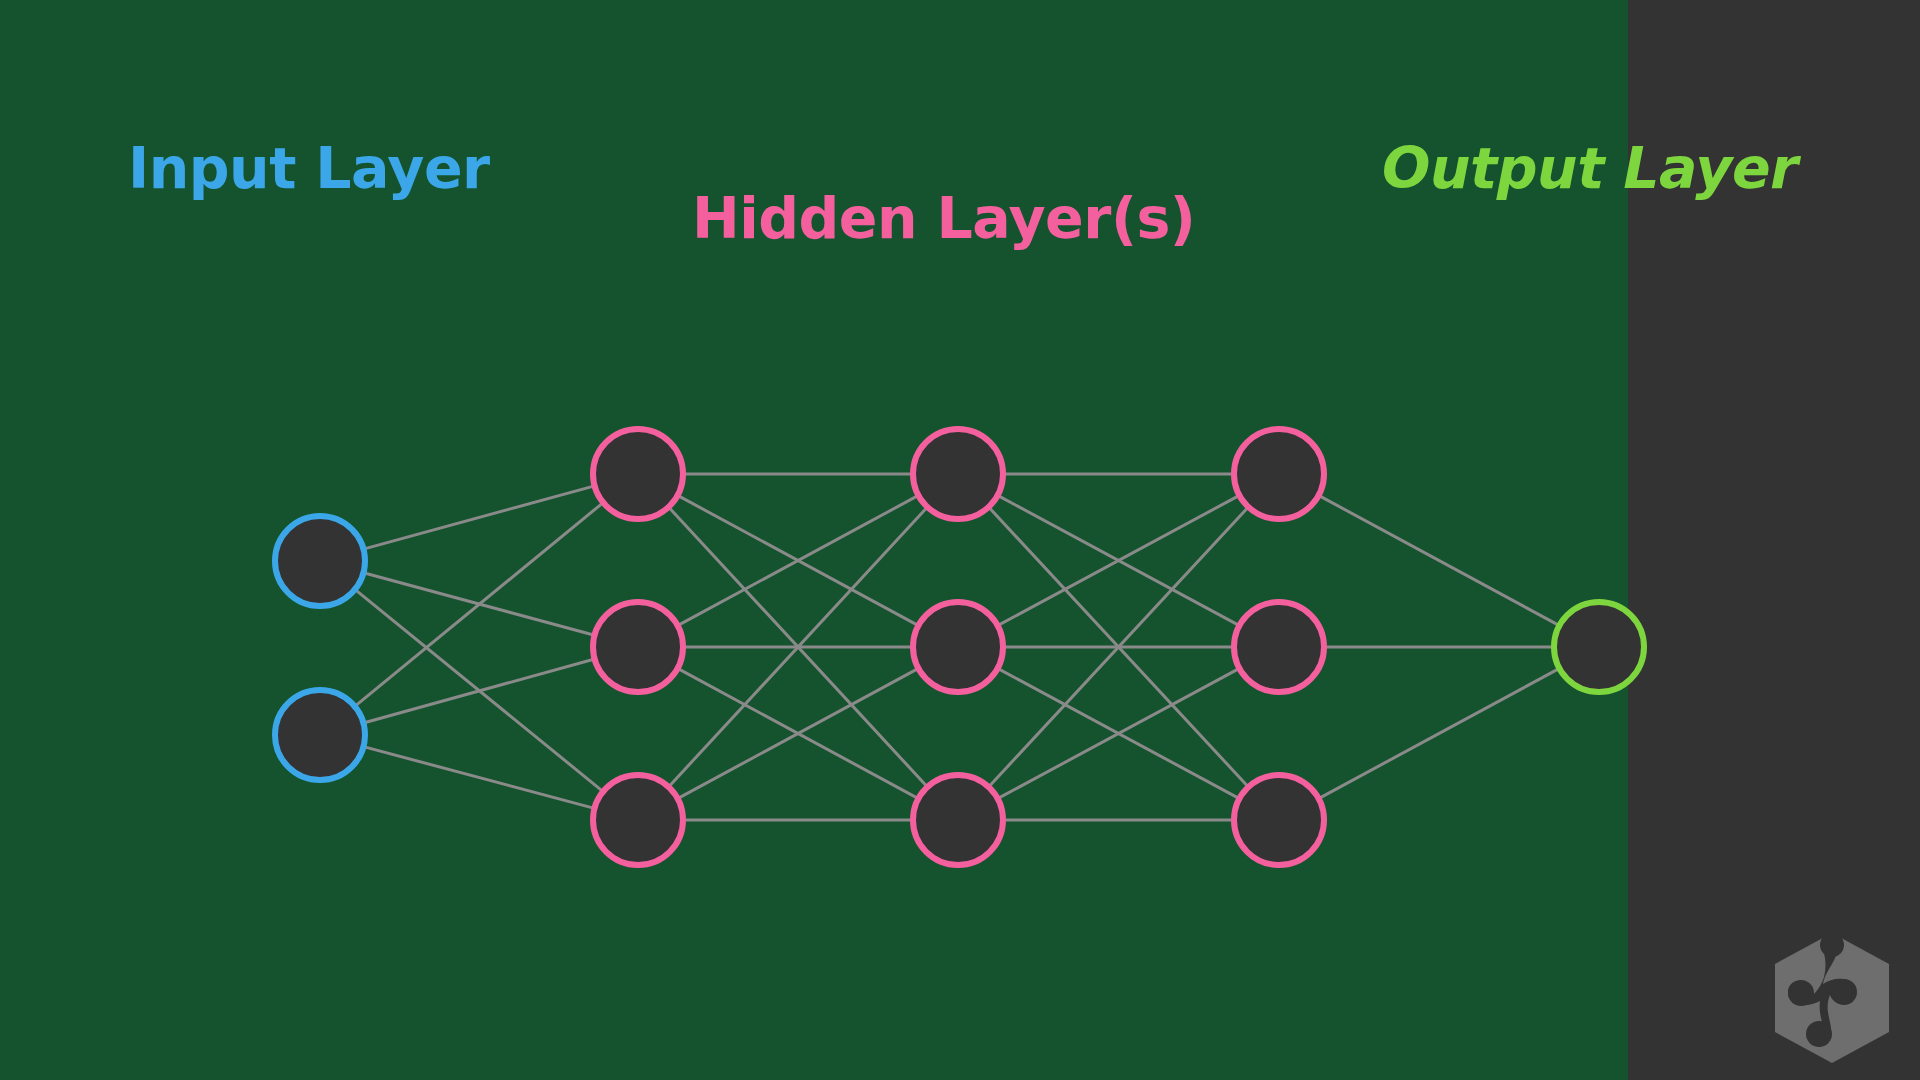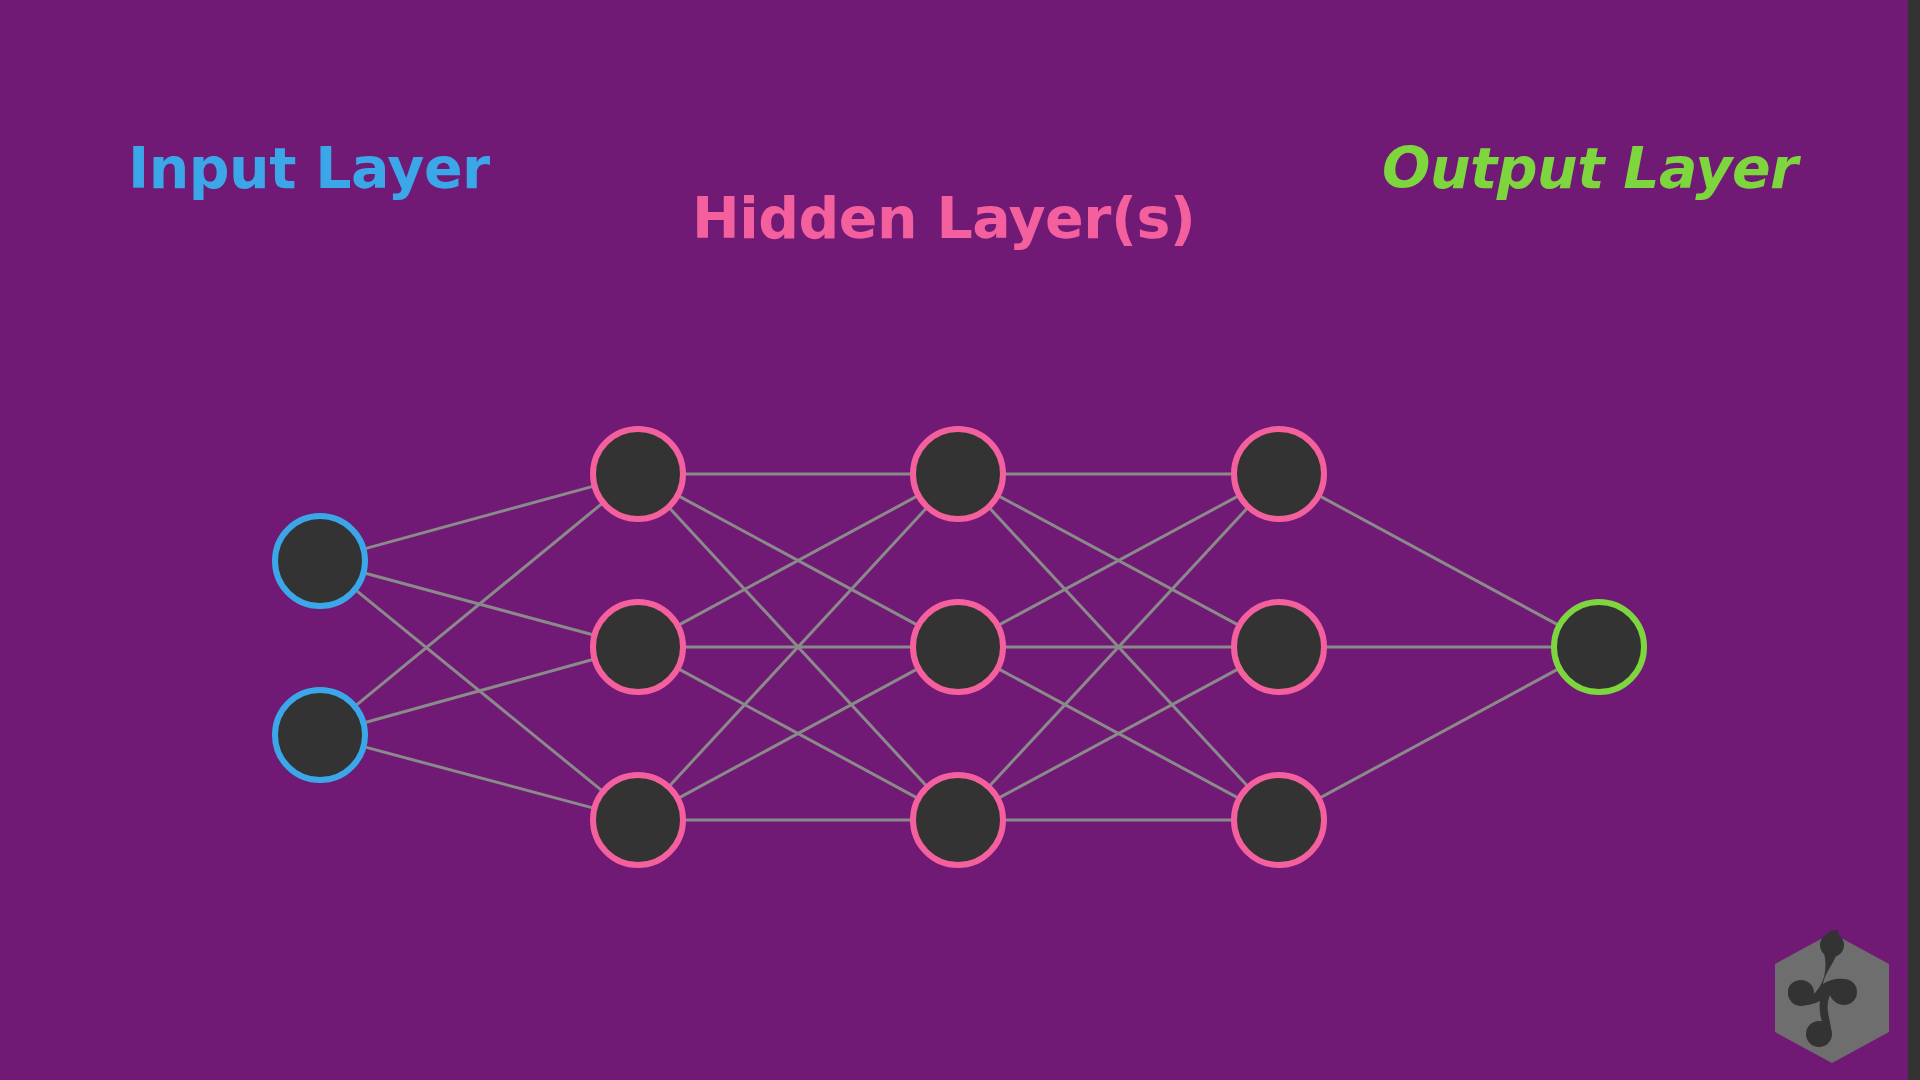--- a/index.html
+++ b/index.html
@@ -10,23 +10,23 @@
   body {
     width: 1920px;
     height: 1080px;
     overflow: hidden;
     font-family: "DejaVu Sans", "Liberation Sans", sans-serif;
     position: relative;
   }
   #stage {
     position: absolute;
     left: 0; top: 0;
-    width: 1908px;
+    width: 1628px;
     height: 1080px;
-    background: #701a75;
+    background: #14532d;
   }
   .label {
     position: absolute;
     font-weight: 700;
     font-size: 57px;
     letter-spacing: -0.5px;
     white-space: nowrap;
     line-height: 1;
   }
   #label-input  { left: 128px;  top: 140px; }

